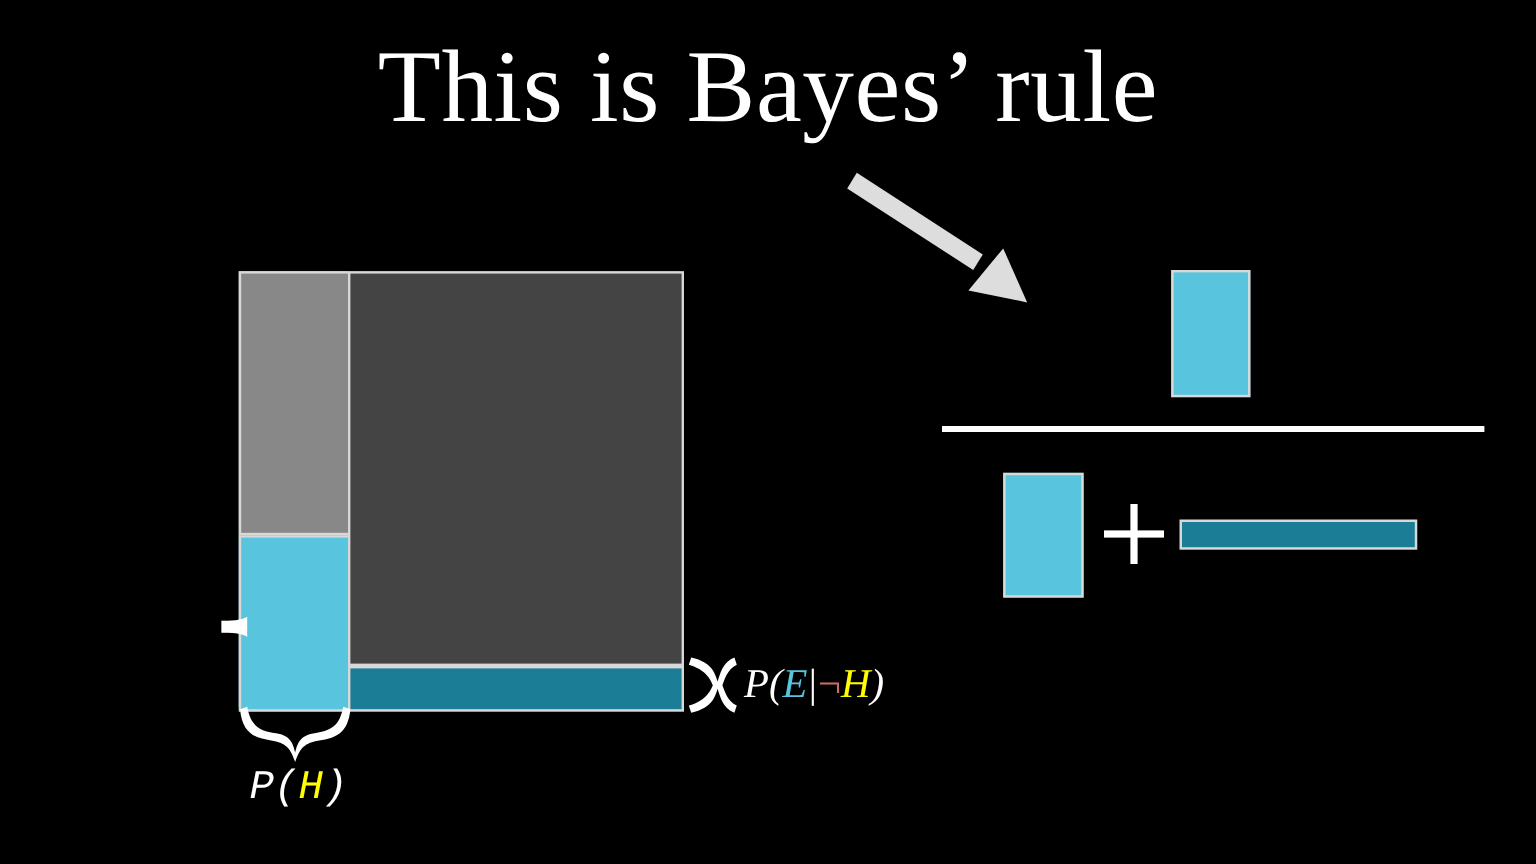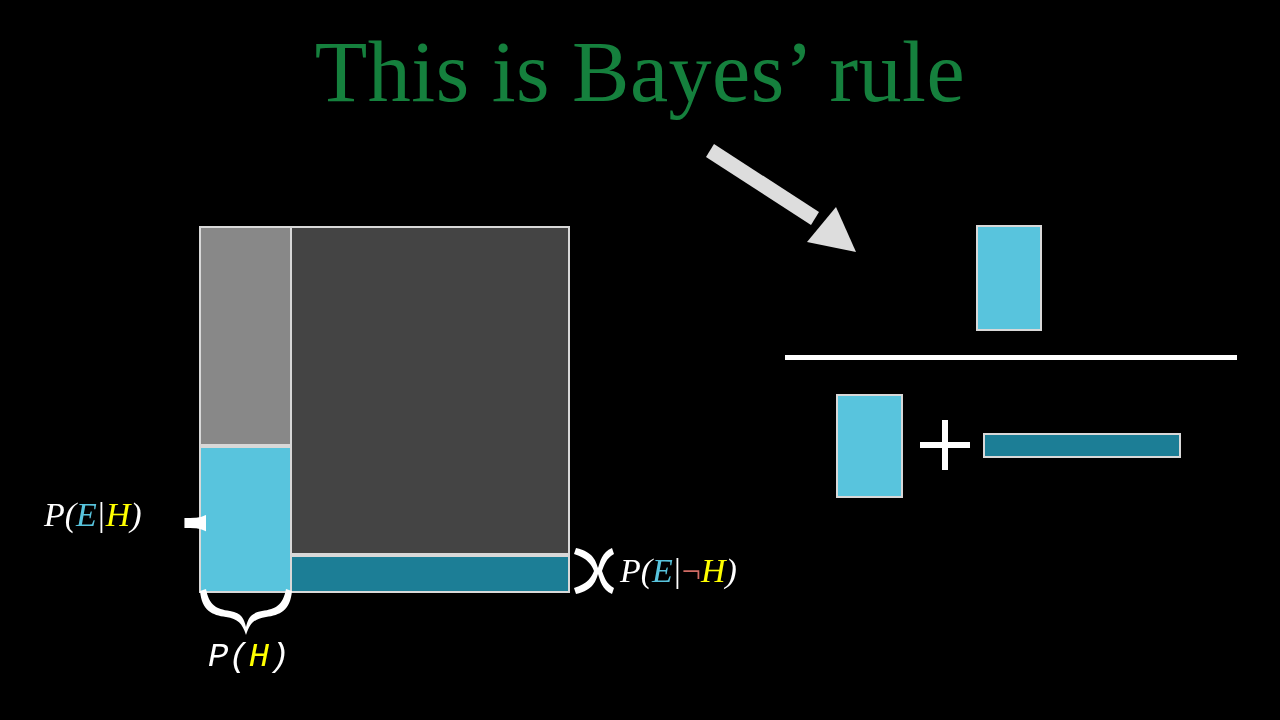--- a/index.html
+++ b/index.html
@@ -16,21 +16,21 @@
     font-family: "Liberation Serif", "DejaVu Serif", serif;
   }
 
   
   #title {
     position: absolute;
     left: 0;
     top: 26px;
     width: 1280px;
     text-align: center;
-    color: #15803d;
+    color: #ffffff;
     font-family: "Liberation Serif", "DejaVu Serif", serif;
     font-size: 86px;
     line-height: 1.08;
     letter-spacing: 0.5px;
     white-space: nowrap;
   }
 
   
   #square {
     position: absolute;
@@ -151,23 +151,20 @@
   </div>
 
   <div class="brace" id="brace-right">
     <svg width="44" height="54" viewBox="0 0 44 54" xmlns="http://www.w3.org/2000/svg">
       <path d="M4 4 C22 8, 24 18, 26 24 C28 18, 30 8, 40 4 L42 10 C34 14, 32 22, 30 27
                C32 32, 34 40, 42 44 L40 50 C30 46, 28 36, 26 30 C24 36, 22 46, 4 50
                L2 44 C16 40, 20 32, 22 27 C20 22, 16 14, 2 10 Z" fill="#ffffff"></path>
     </svg>
   </div>
 
-  <div class="mathlabel" id="label-e-given-h">
-    <span class="v">P(</span><span class="var-e">E</span><span class="bar">|</span><span class="var-h">H</span><span class="v">)</span>
-  </div>
 
   <div class="mathlabel" id="label-e-given-not">
     <span class="v">P(</span><span class="var-e">E</span><span class="bar">|</span><span class="op-not">¬</span><span class="var-h">H</span><span class="v">)</span>
   </div>
 
   <div class="mathlabel" id="label-p-h">
     <span class="v">P(</span><span class="var-h">H</span><span class="v">)</span>
   </div>
 
   <div id="arrow">

